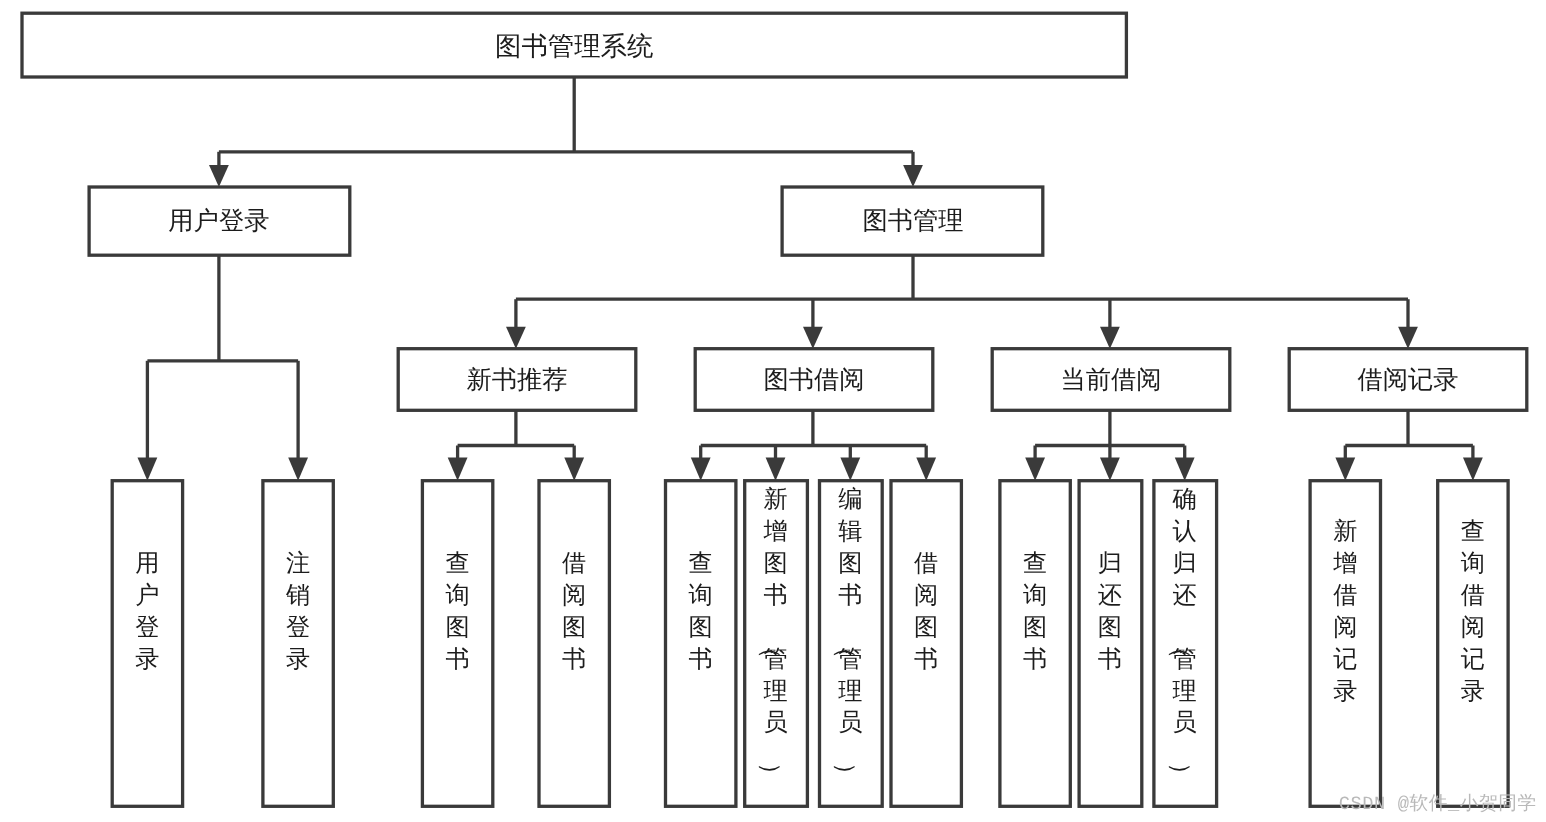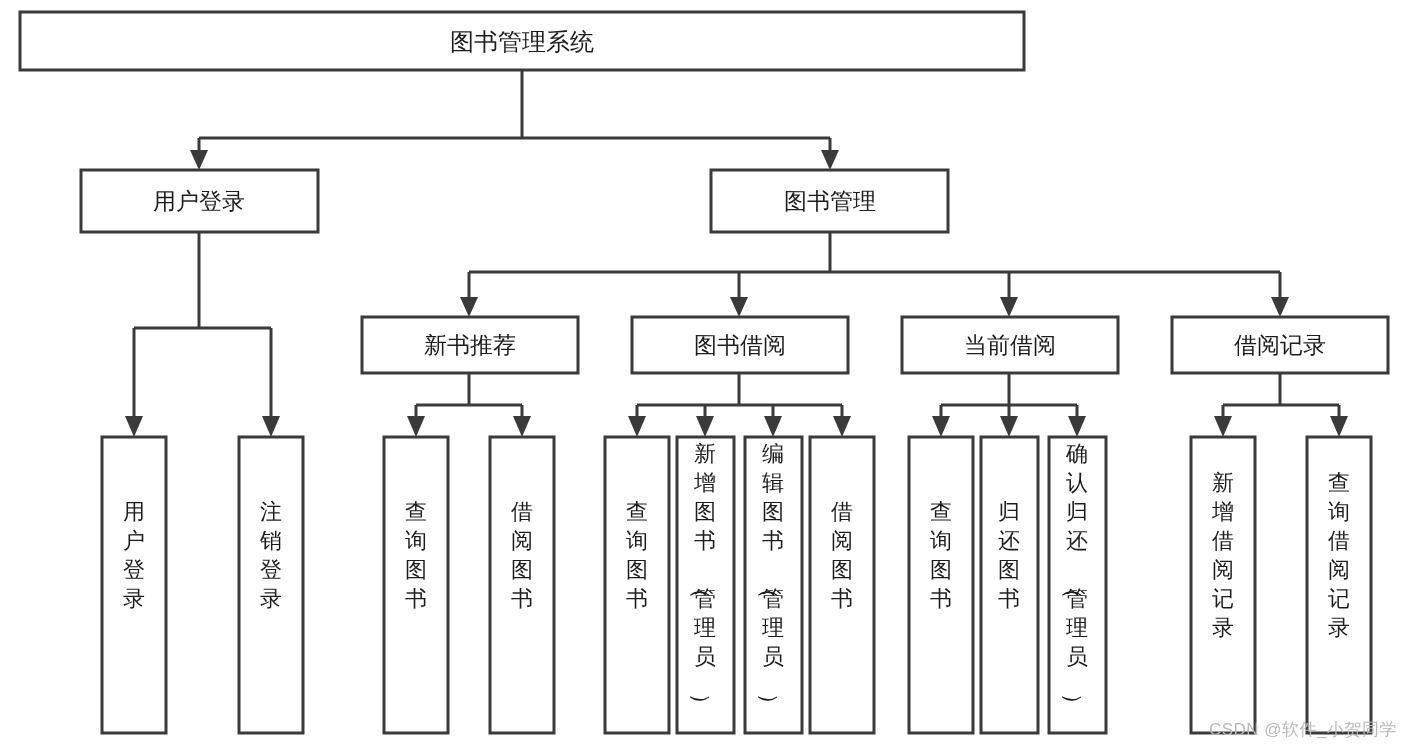--- a/index.html
+++ b/index.html
@@ -66,21 +66,21 @@
   }
   .label-v tspan {
     font-size: 22px;
   }
   .watermark {
     position: absolute;
     right: 8px;
     bottom: 6px;
     font-size: 17px;
     color: #b9b9b9;
-    font-family: Liberation Sans, sans-serif;
+    font-family: Liberation Mono, monospace;
     letter-spacing: 0.5px;
     white-space: nowrap;
     user-select: none;
     pointer-events: none;
   }
 </style>
 </head>
 <body>
 
 <div id="diagram-root">

